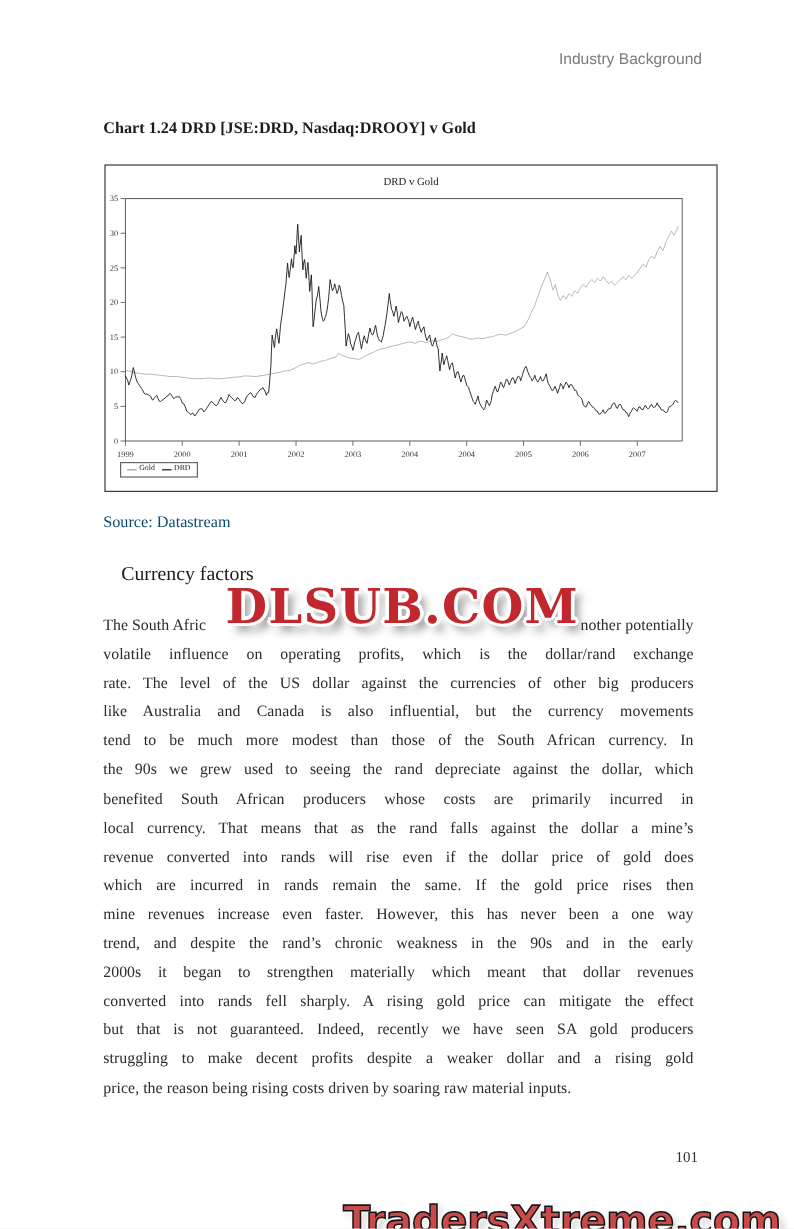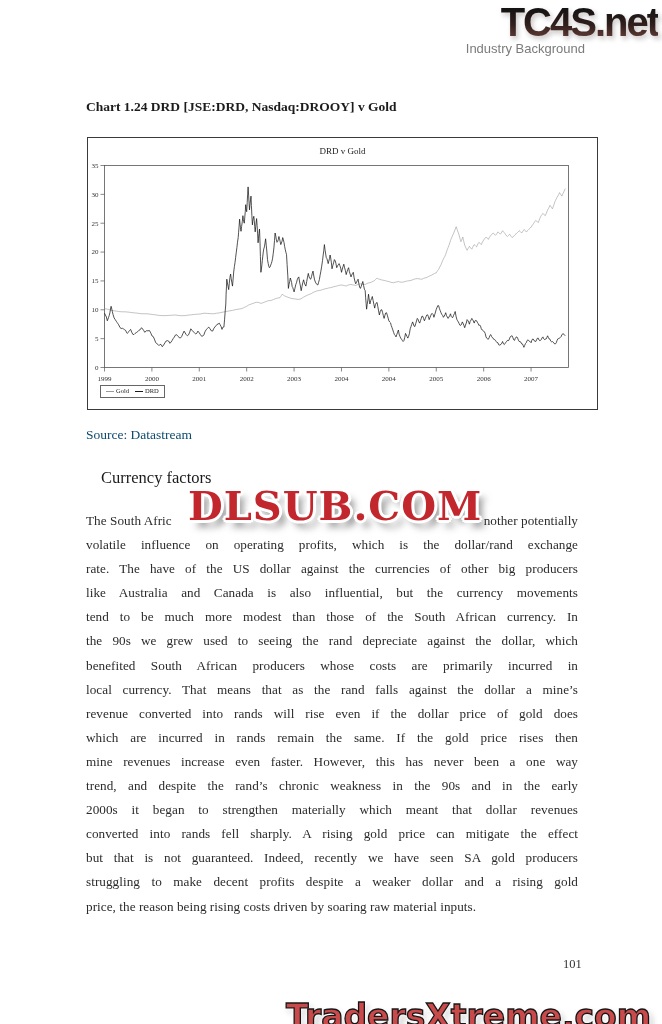--- a/index.html
+++ b/index.html
@@ -52,21 +52,20 @@
       color:#c94a4a;-webkit-text-stroke:1.3px #151515;
       text-shadow:0 0 3px #fff,0 0 6px #fff,0 0 9px #fff,3px 4px 6px rgba(0,0,0,0.30);}
 
   .page-number{position:absolute;left:563px;top:957px;font-size:12.5px;color:#333;}
 </style>
 </head>
 <body>
 
 <div class="page">
 
-  <div class="logo">TC4S.net</div>
   <div class="subtitle">Industry Background</div>
 
   <div class="chart-heading">Chart 1.24 DRD [JSE:DRD, Nasdaq:DROOY] v Gold</div>
 
   <div class="chart-box">
     <div class="chart-title">DRD v Gold</div>
     <svg id="chart-svg" width="489" height="271" viewBox="0 0 489 271" xmlns="http://www.w3.org/2000/svg">
         <rect x="16.5" y="27.5" width="464" height="202" fill="none" stroke="#555" stroke-width="0.8"></rect>
         <line x1="12.5" y1="229.5" x2="16.5" y2="229.5" stroke="#555" stroke-width="0.7"></line>
         <text x="10.5" y="231.8" text-anchor="end" font-size="7" font-family="Liberation Serif, serif" fill="#333">0</text>
@@ -122,21 +121,21 @@
   <div class="source-line">Source: Datastream</div>
 
   <div class="section-heading">Currency factors</div>
 
   <div class="paragraph" id="paragraph">
       <div class="pline first">
         <span>The South Afric</span>
         <span>nother potentially</span>
       </div>
       <div class="pline">volatile influence on operating profits, which is the dollar/rand exchange</div>
-      <div class="pline">rate. The have of the US dollar against the currencies of other big producers</div>
+      <div class="pline">rate. The level of the US dollar against the currencies of other big producers</div>
       <div class="pline">like Australia and Canada is also influential, but the currency movements</div>
       <div class="pline">tend to be much more modest than those of the South African currency. In</div>
       <div class="pline">the 90s we grew used to seeing the rand depreciate against the dollar, which</div>
       <div class="pline">benefited South African producers whose costs are primarily incurred in</div>
       <div class="pline">local currency. That means that as the rand falls against the dollar a mine’s</div>
       <div class="pline">revenue converted into rands will rise even if the dollar price of gold does</div>
       <div class="pline">which are incurred in rands remain the same. If the gold price rises then</div>
       <div class="pline">mine revenues increase even faster. However, this has never been a one way</div>
       <div class="pline">trend, and despite the rand’s chronic weakness in the 90s and in the early</div>
       <div class="pline">2000s it began to strengthen materially which meant that dollar revenues</div>

